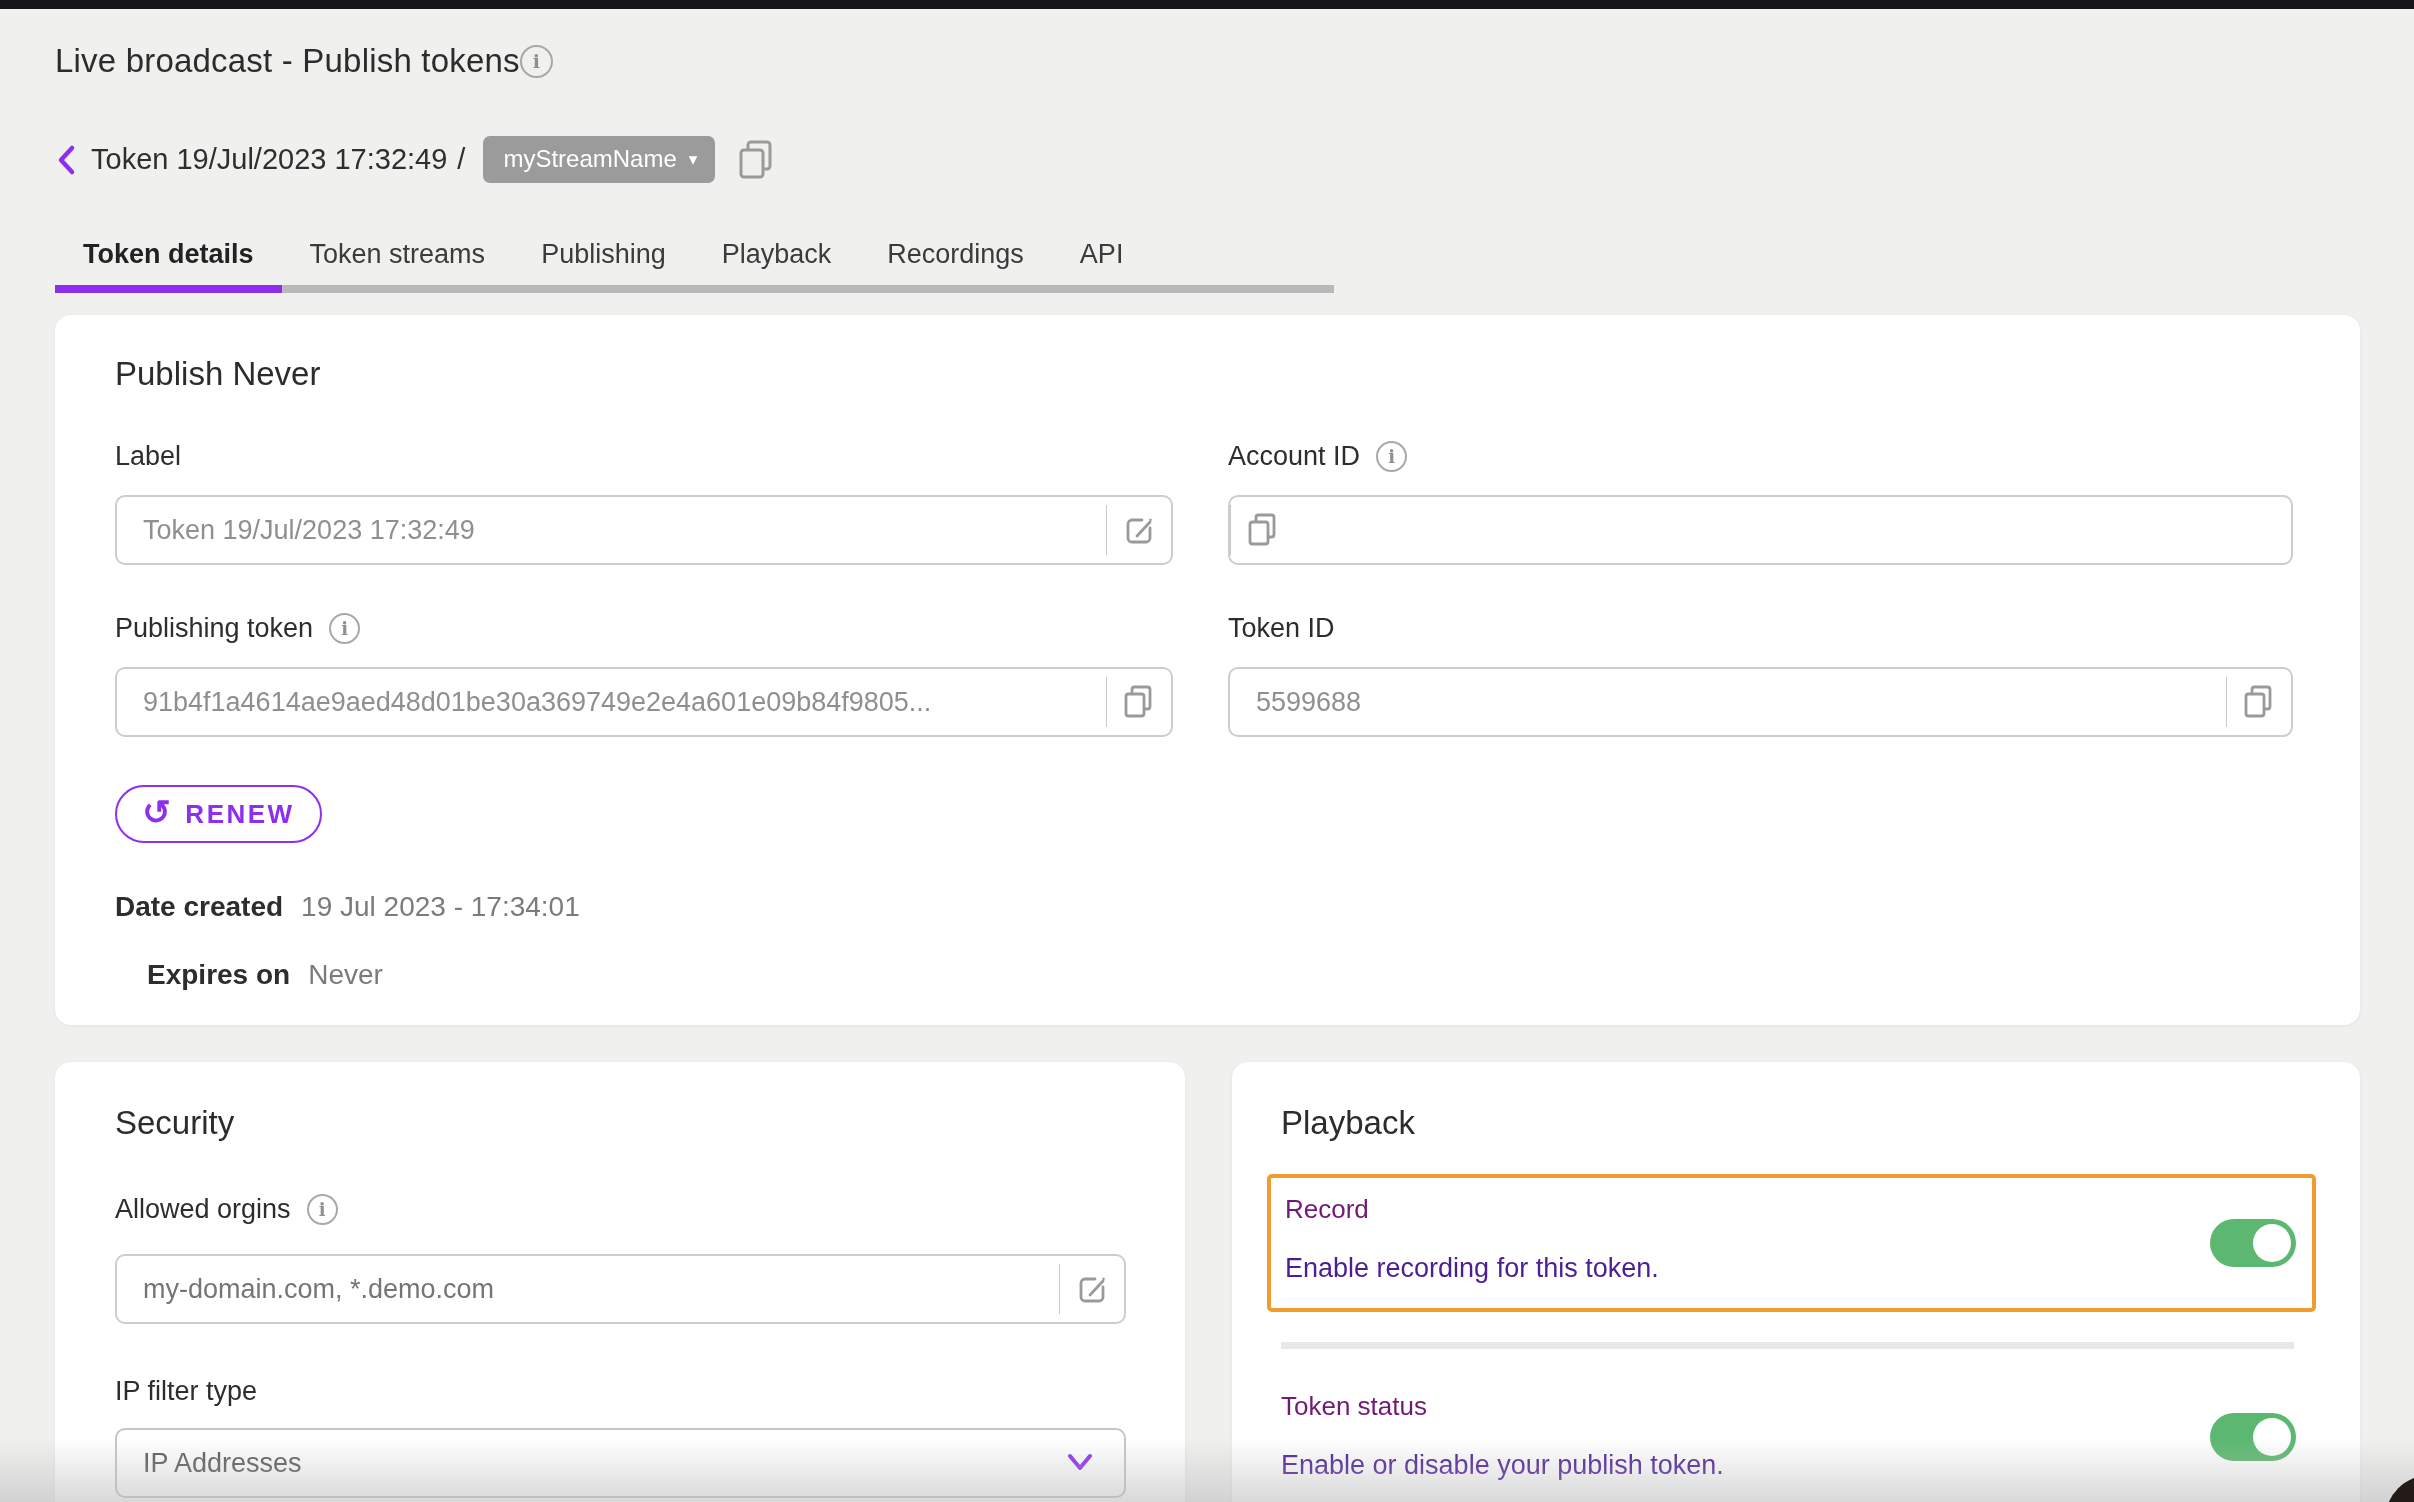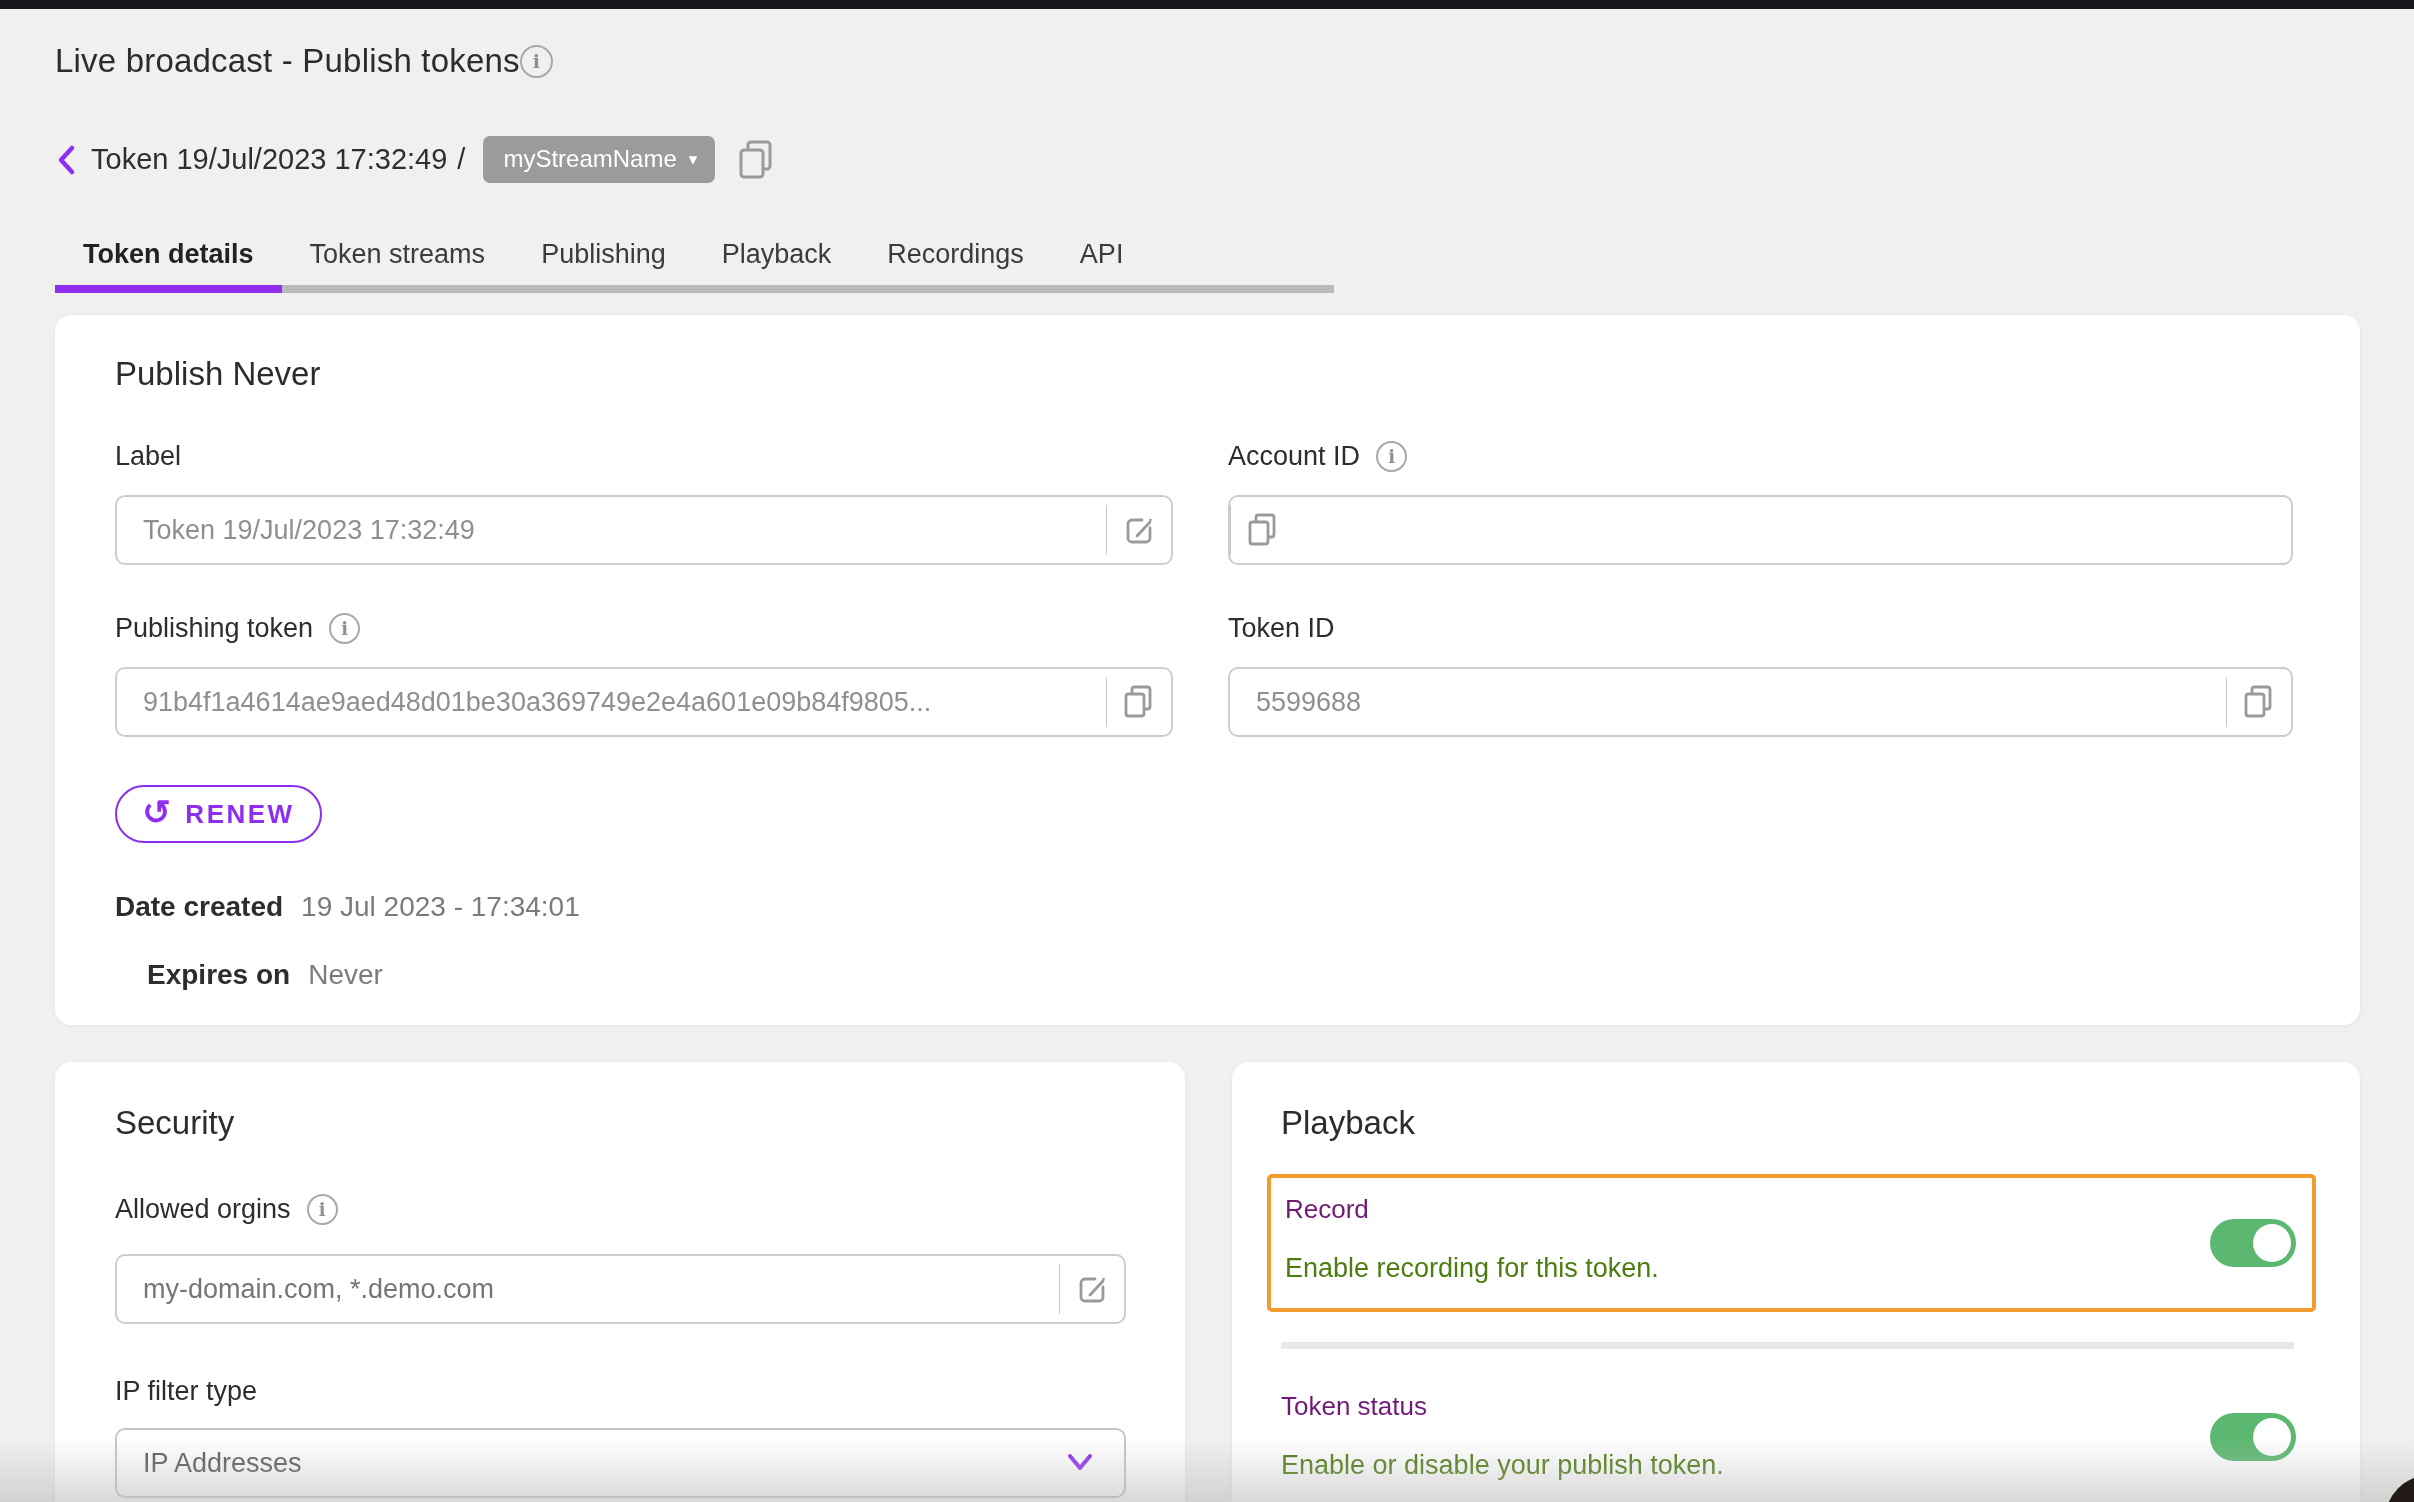--- a/index.html
+++ b/index.html
@@ -105,21 +105,21 @@
     margin-top:20px; height:70px; border:2px solid #c6c6c6; border-radius:10px; background:#fff;
     display:flex; align-items:center; justify-content:space-between; padding:0 28px 0 26px;
     font-size:27px; color:#5a5a5a; cursor:pointer; width:100%; font-family:inherit;
   }
 
   .highlight-box {
     margin:32px -2px 0 -14px; border:4px solid var(--highlight,#f09c2e); border-radius:5px;
     padding:16px 16px 24px 14px; position:relative;
   }
   .setting-label { font-size:26px; color:#701a75; }
-  .setting-desc { font-size:27px; color:#4d7c0f; margin-top:28px; }
+  .setting-desc { font-size:27px; color:#4c1d95; margin-top:28px; }
   .toggle {
     position:absolute; right:16px; top:50%; transform:translateY(-50%);
     width:86px; height:48px; border-radius:24px; background:#c9c9c9; border:none; cursor:pointer;
   }
   .toggle.on { background:var(--toggle_on,#5cb870); }
   .toggle .knob {
     position:absolute; top:5px; left:5px; width:38px; height:38px; border-radius:50%; background:#fff;
   }
   .toggle.on .knob { left:auto; right:5px; }
 

